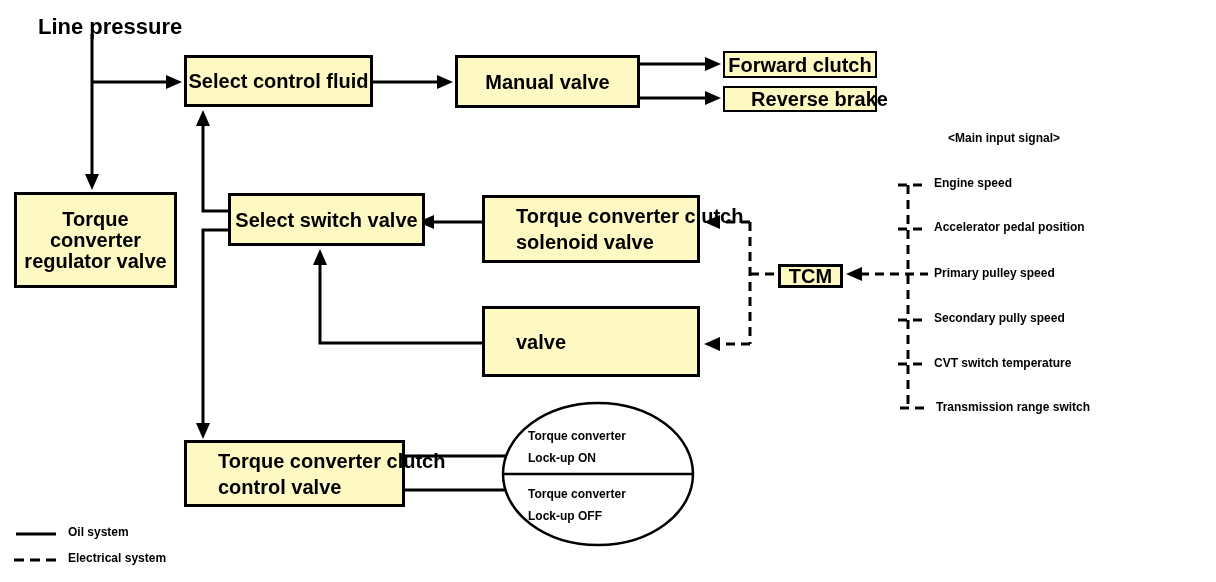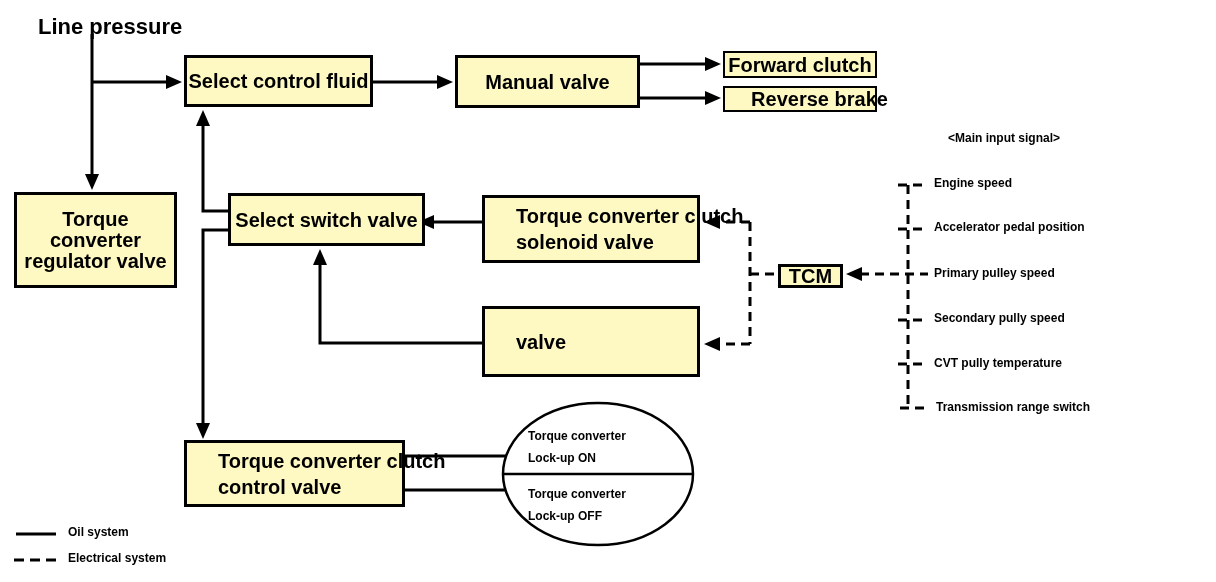--- a/index.html
+++ b/index.html
@@ -129,19 +129,19 @@
   <div class="ellipse-text" style="left:528px; top:483px;">
     <div>Torque converter</div>
     <div>Lock-up OFF</div>
   </div>
 
   <div class="lbl" style="left:948px; top:131px;">&lt;Main input signal&gt;</div>
   <div class="lbl" style="left:934px; top:176px;">Engine speed</div>
   <div class="lbl" style="left:934px; top:220px;">Accelerator pedal position</div>
   <div class="lbl" style="left:934px; top:266px;">Primary pulley speed</div>
   <div class="lbl" style="left:934px; top:311px;">Secondary pully speed</div>
-  <div class="lbl" style="left:934px; top:356px;">CVT pully temperature</div>
+  <div class="lbl" style="left:934px; top:356px;">CVT switch temperature</div>
   <div class="lbl" style="left:936px; top:400px;">Transmission range switch</div>
 
   <div class="lbl" style="left:68px; top:525px;">Oil system</div>
   <div class="lbl" style="left:68px; top:551px;">Electrical system</div>
 
 </div>
 
 </body></html>

